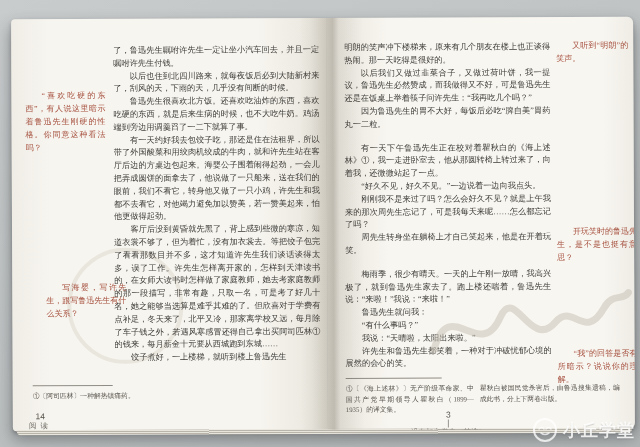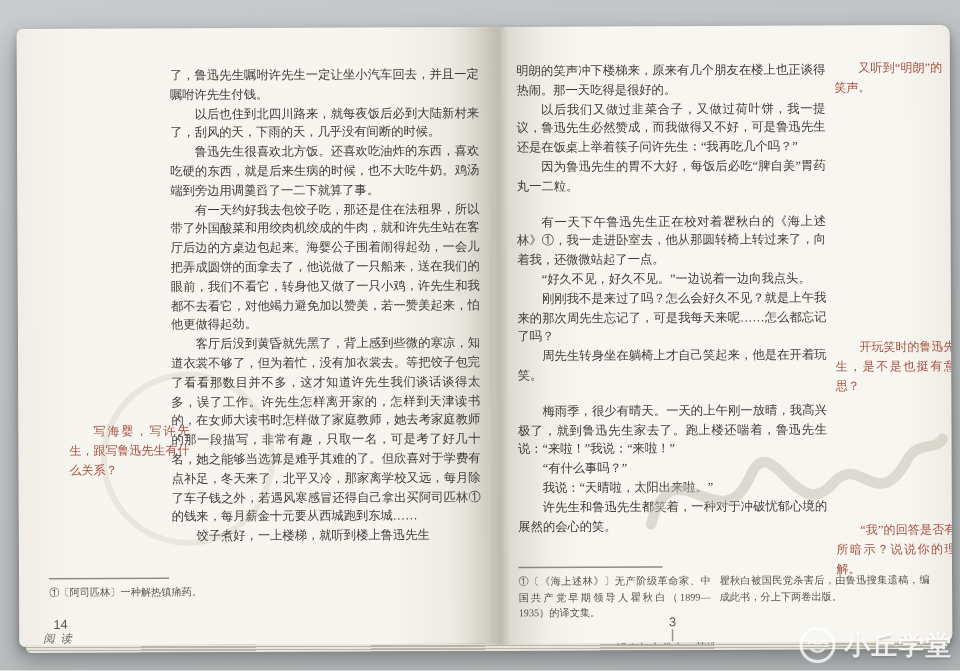--- a/index.html
+++ b/index.html
@@ -73,21 +73,21 @@
   .fn-r1{left:18px;top:366px;width:128px;}
   .fn-r2{left:152px;top:366px;width:140px;}
   
   .footer{
     position:absolute;z-index:2;display:flex;align-items:center;
     color:#6b6862;font-size:7.5px;font-family:"Liberation Sans","DejaVu Sans",sans-serif;flex-direction:column;
   }
   .footer-left{left:16px;top:392px;}
   .footer-right{left:83px;top:392px;}
   .pagenum{font-size:8.5px;color:#55524c;margin-right:16px;}
-  .sect-label{letter-spacing:4px;margin-right:16px;font-style:italic;}
+  .sect-label{letter-spacing:4px;margin-right:16px;}
   .vdiv{width:1px;height:8px;background:#97948d;display:inline-block;margin:0 7px;}
   .lesson-num{font-size:8.5px;color:#55524c;}
   
   .stamp-svg{position:absolute;left:48px;top:222px;z-index:1;opacity:.75;}
   .script-svg{position:absolute;left:96px;top:248px;z-index:3;opacity:.5;transform:rotate(-7deg);pointer-events:none;}
   
   .watermark{
     position:absolute;right:5px;bottom:4px;z-index:6;display:flex;align-items:center;gap:5px;
   }
   .wm-logo{width:26px;height:26px;display:block;opacity:.9;}
@@ -104,20 +104,21 @@
 
   <div class="app-dot"></div>
 
   <div class="book">
 
     <div class="page page-left">
       <svg class="stamp-svg" width="130" height="130" viewBox="0 0 130 130">
         <circle cx="65" cy="65" r="56" fill="none" stroke="#e4e1d8" stroke-width="4"></circle>
       </svg>
 
+      <div class="note note-l1">“喜欢吃硬的东西”，有人说这里暗示着鲁迅先生刚硬的性格。你同意这种看法吗？</div>
       <div class="note note-l2">写海婴，写许先生，跟写鲁迅先生有什么关系？</div>
 
       <div class="body-col">
 
       <p class="para cont">了，鲁迅先生嘱咐许先生一定让坐小汽车回去，并且一定嘱咐许先生付钱。</p>
           <p class="para">以后也住到北四川路来，就每夜饭后必到大陆新村来了，刮风的天，下雨的天，几乎没有间断的时候。</p>
           <p class="para">鲁迅先生很喜欢北方饭。还喜欢吃油炸的东西，喜欢吃硬的东西，就是后来生病的时候，也不大吃牛奶。鸡汤端到旁边用调羹舀了一二下就算了事。</p>
           <p class="para">有一天约好我去包饺子吃，那还是住在法租界，所以带了外国酸菜和用绞肉机绞成的牛肉，就和许先生站在客厅后边的方桌边包起来。海婴公子围着闹得起劲，一会儿把弄成圆饼的面拿去了，他说做了一只船来，送在我们的眼前，我们不看它，转身他又做了一只小鸡，许先生和我都不去看它，对他竭力避免加以赞美，若一赞美起来，怕他更做得起劲。</p>
           <p class="para">客厅后没到黄昏就先黑了，背上感到些微的寒凉，知道衣裳不够了，但为着忙，没有加衣裳去。等把饺子包完了看看那数目并不多，这才知道许先生我们谈话谈得太多，误了工作。许先生怎样离开家的，怎样到天津读书的，在女师大读书时怎样做了家庭教师，她去考家庭教师的那一段描写，非常有趣，只取一名，可是考了好几十名，她之能够当选算是难乎其难的了。但欣喜对于学费有点补足，冬天来了，北平又冷，那家离学校又远，每月除了车子钱之外，若遇风寒感冒还得自己拿出买阿司匹林①的钱来，每月薪金十元要从西城跑到东城……</p>
           <p class="para">饺子煮好，一上楼梯，就听到楼上鲁迅先生</p>
@@ -146,20 +147,21 @@
       <div class="body-col">
 
       <p class="para cont">明朗的笑声冲下楼梯来，原来有几个朋友在楼上也正谈得热闹。那一天吃得是很好的。</p>
           <p class="para">以后我们又做过韭菜合子，又做过荷叶饼，我一提议，鲁迅先生必然赞成，而我做得又不好，可是鲁迅先生还是在饭桌上举着筷子问许先生：“我再吃几个吗？”</p>
           <p class="para">因为鲁迅先生的胃不大好，每饭后必吃“脾自美”胃药丸一二粒。</p>
           <p class="para sect">有一天下午鲁迅先生正在校对着瞿秋白的《海上述林》①，我一走进卧室去，他从那圆转椅上转过来了，向着我，还微微站起了一点。</p>
           <p class="para">“好久不见，好久不见。”一边说着一边向我点头。</p>
           <p class="para">刚刚我不是来过了吗？怎么会好久不见？就是上午我来的那次周先生忘记了，可是我每天来呢……怎么都忘记了吗？</p>
           <p class="para">周先生转身坐在躺椅上才自己笑起来，他是在开着玩笑。</p>
           <p class="para sect">梅雨季，很少有晴天。一天的上午刚一放晴，我高兴极了，就到鲁迅先生家去了。跑上楼还喘着，鲁迅先生说：“来啦！”我说：“来啦！”</p>
+          <p class="para">鲁迅先生就问我：</p>
           <p class="para">“有什么事吗？”</p>
           <p class="para">我说：“天晴啦，太阳出来啦。”</p>
           <p class="para">许先生和鲁迅先生都笑着，一种对于冲破忧郁心境的展然的会心的笑。</p>
         </div>
 
       <div class="fn-rule"></div>
       <div class="footnote fn-r1">①〔《海上述林》〕无产阶级革命家、中国共产党早期领导人瞿秋白（1899—1935）的译文集。</div>
       <div class="footnote fn-r2">瞿秋白被国民党杀害后，由鲁迅搜集遗稿，编成此书，分上下两卷出版。</div>
 
       <div class="footer footer-right">

